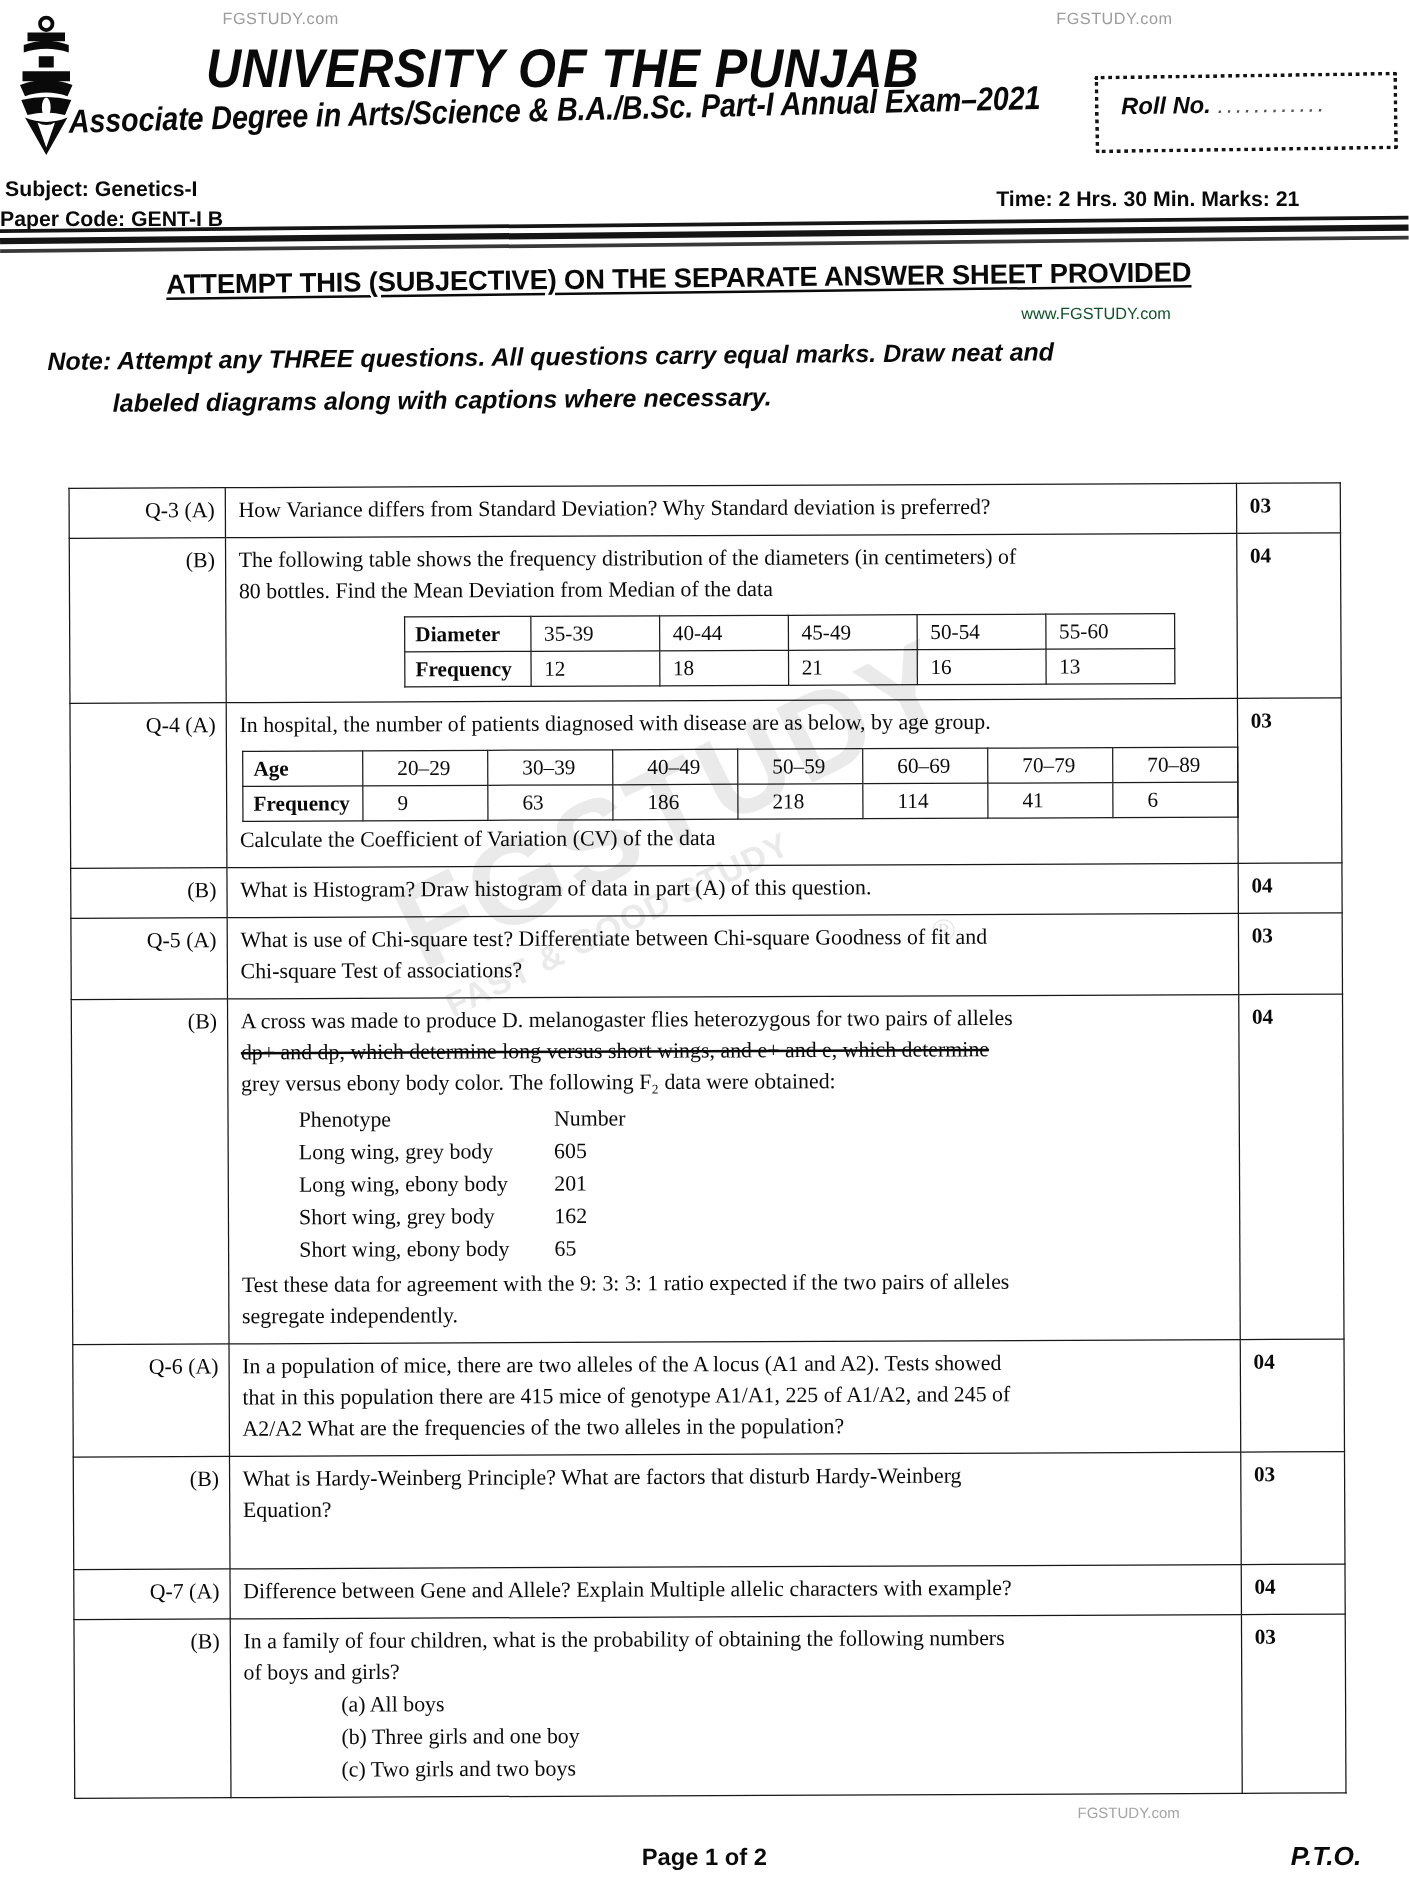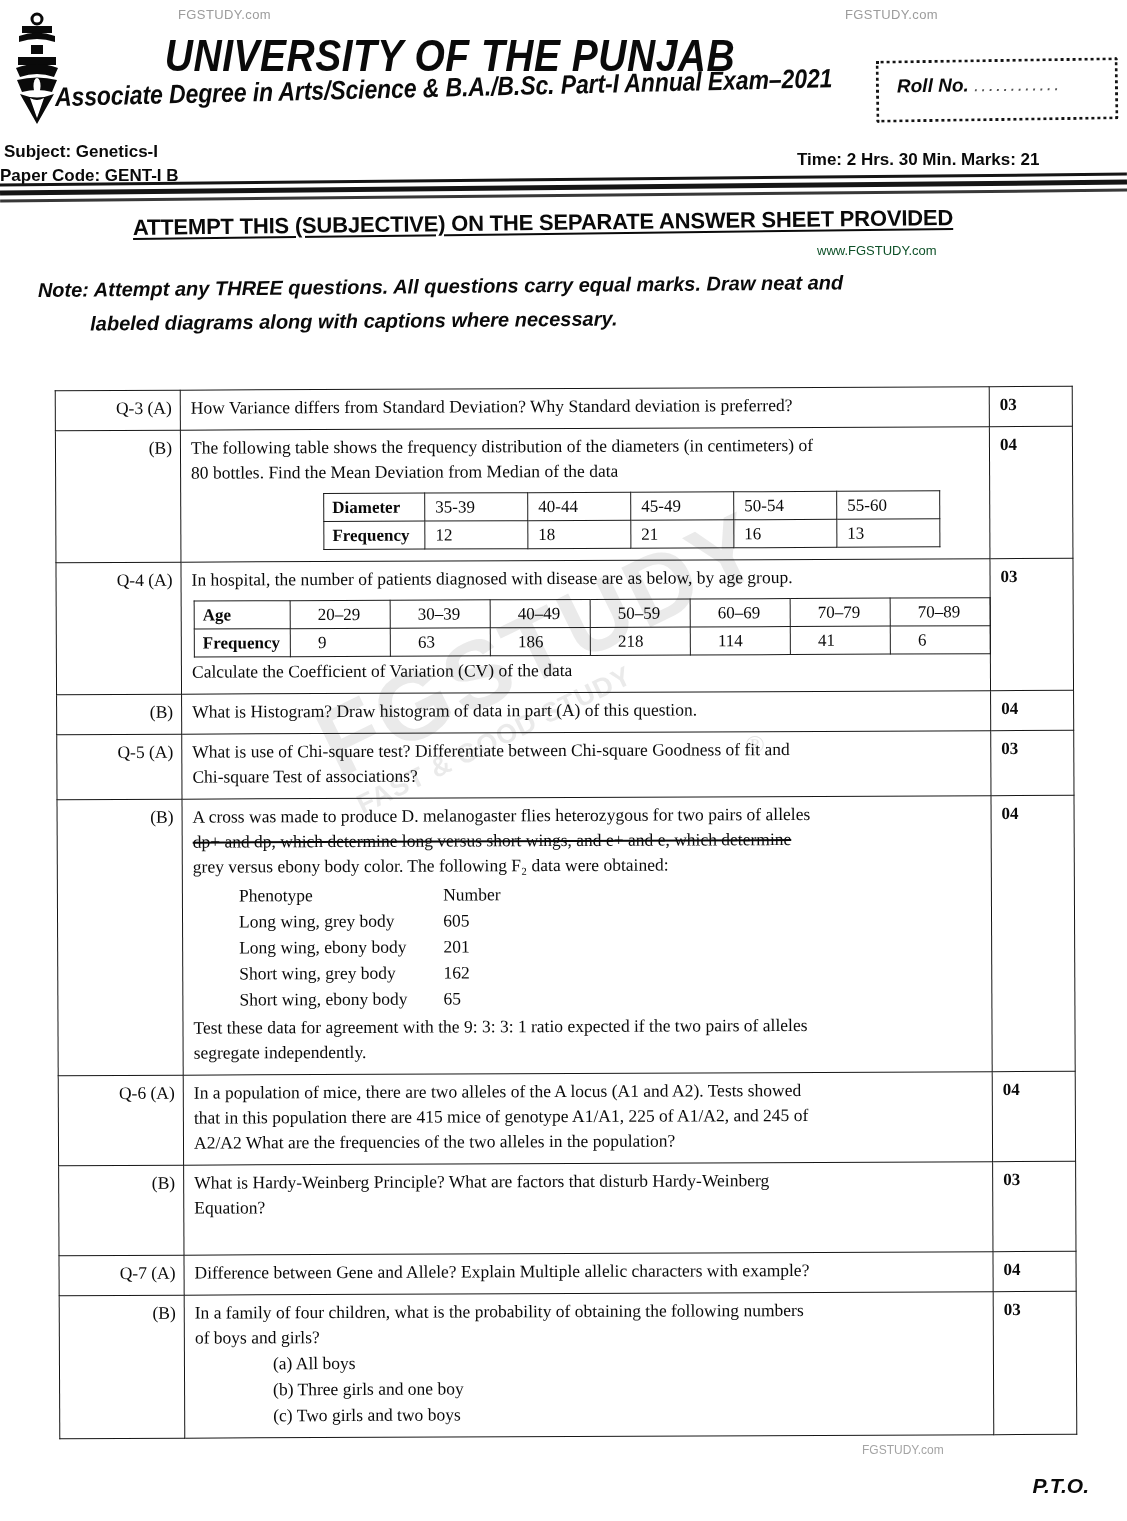--- a/index.html
+++ b/index.html
@@ -519,15 +519,16 @@
             <p>(b) Three girls and one boy</p>
             <p>(c) Two girls and two boys</p>
           </div>
         </td>
         <td class="col-mk"><span class="marks">03</span></td>
       </tr>
 
     </tbody>
   </table>
 
+  <div class="footer-page">Page 1 of 2</div>
   <div class="footer-pto">P.T.O.</div>
 
 </div>
 
 </body></html>

